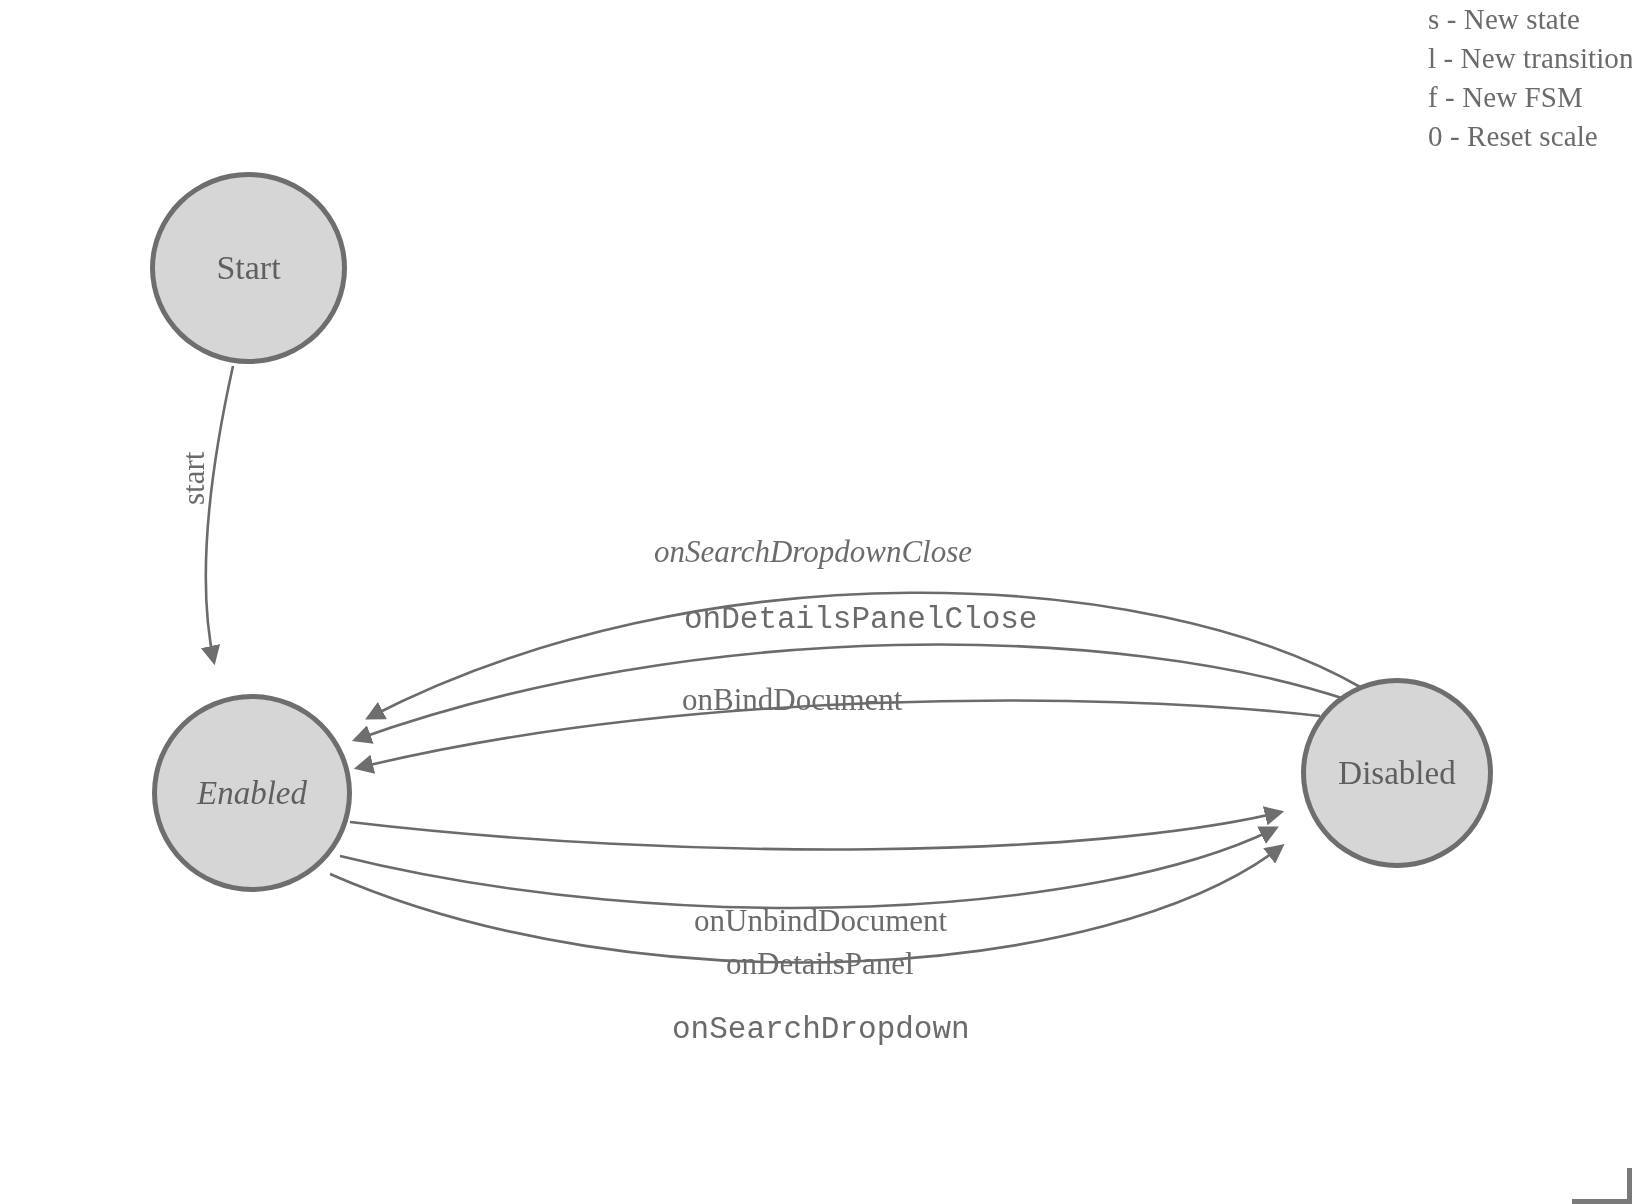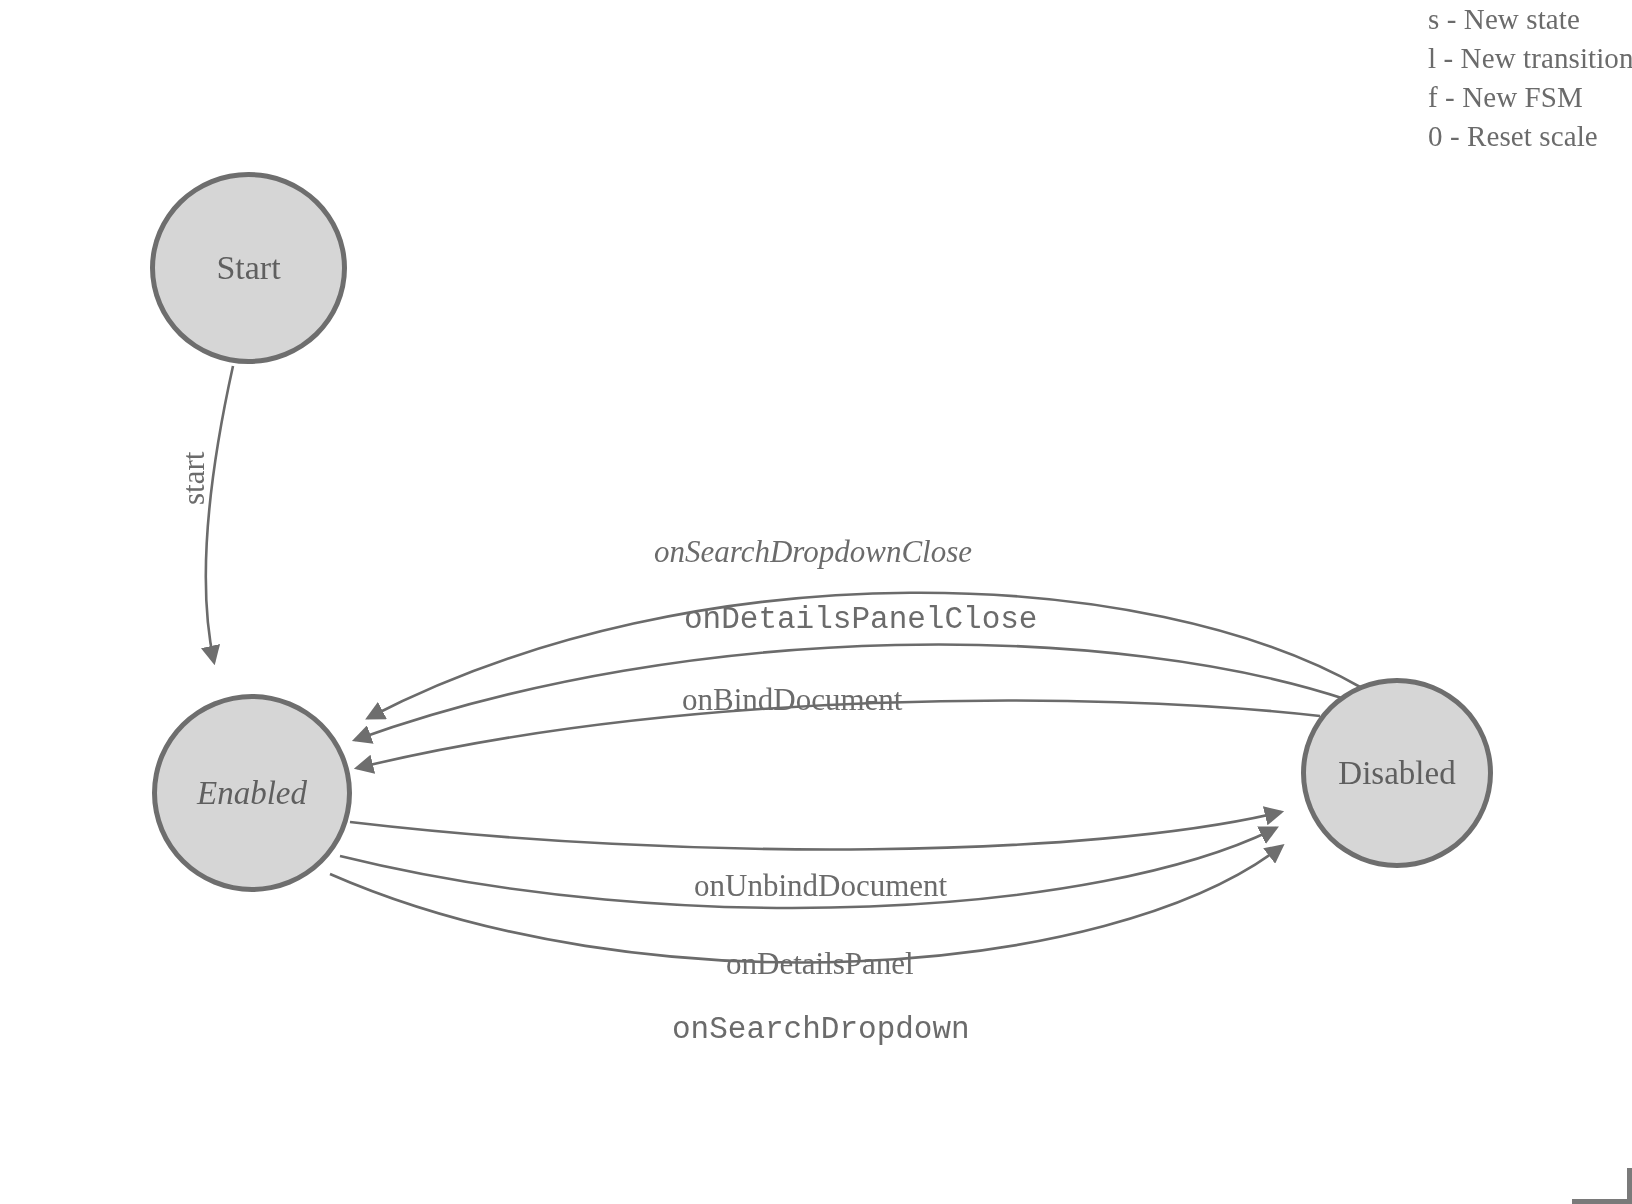--- a/index.html
+++ b/index.html
@@ -72,21 +72,21 @@
   }
   .edge-label.vertical {
     transform: rotate(-90deg);
     transform-origin: left top;
   }
 
   #lbl-start               { left: 176px;  top: 505px; }
   #lbl-search-close        { left: 654px;  top: 534px; font-style: italic; }
   #lbl-details-close       { left: 684px;  top: 602px; font-family: Liberation Mono, monospace; }
   #lbl-bind                { left: 682px;  top: 682px; }
-  #lbl-unbind              { left: 694px;  top: 868px; }
+  #lbl-unbind              { left: 694px;  top: 903px; }
   #lbl-details             { left: 726px;  top: 946px; }
   #lbl-search-open         { left: 672px;  top: 1012px; font-family: Liberation Mono, monospace; }
 
   
   .corner-marker {
     position: absolute;
     right: 0px;
     bottom: 0px;
     width: 60px;
     height: 36px;

